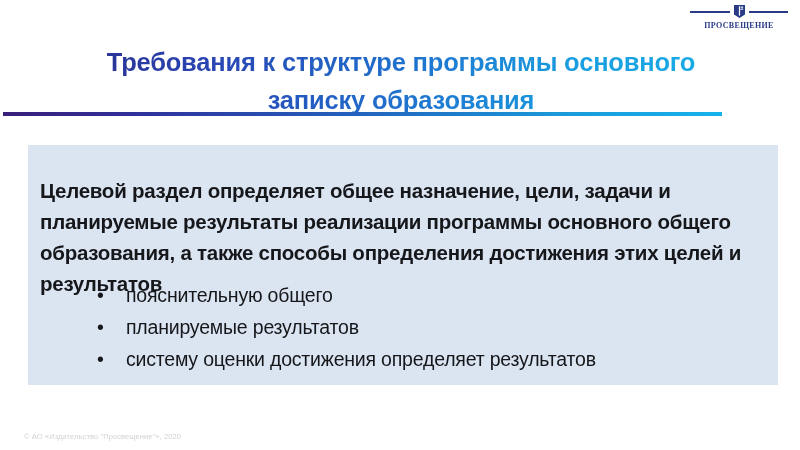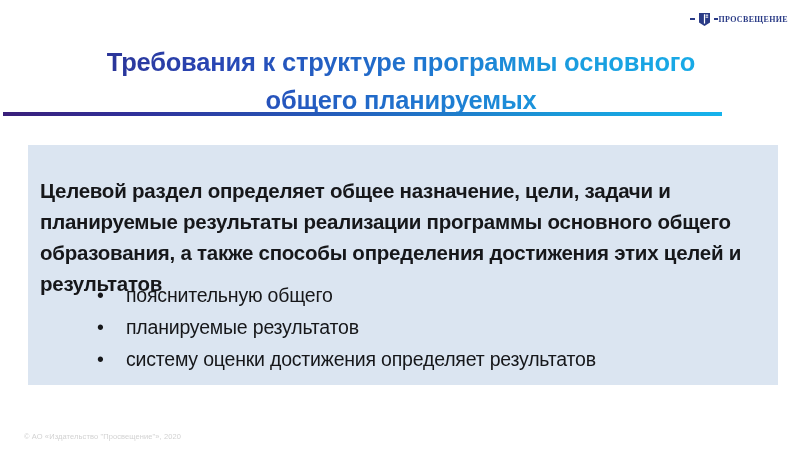--- a/index.html
+++ b/index.html
@@ -25,21 +25,21 @@
   }
 
   
   .logo {
     position: absolute;
     top: 4px;
     right: 12px;
     width: 98px;
     height: 30px;
     display: flex;
-    flex-direction: row;
+    flex-direction: column;
     align-items: center;
     justify-content: flex-start;
   }
   .logo-mark-row {
     display: flex;
     align-items: center;
     justify-content: center;
     width: 100%;
     height: 15px;
   }
@@ -186,21 +186,21 @@
           <rect x="5.9" y="2.2" width="1.2" height="9.4" fill="#ffffff"></rect>
           <rect x="7.6" y="2.6" width="2.6" height="1.1" fill="#ffffff"></rect>
           <rect x="7.6" y="4.6" width="2.6" height="1.1" fill="#ffffff"></rect>
         </svg>
       </span>
       <span class="logo-rule"></span>
     </div>
     <div class="logo-word">ПРОСВЕЩЕНИЕ</div>
   </div>
 
-  <h1 class="title">Требования к структуре программы основного общего планируемых</h1>
+  <h1 class="title">Требования к структуре программы основного записку образования</h1>
 
   <div class="divider"></div>
 
   <section class="panel">
     <p class="panel-paragraph">Целевой раздел определяет общее назначение, цели, задачи и планируемые результаты реализации программы основного общего образования, а также способы определения достижения этих целей и результатов</p>
 
     <ul class="bullet-list">
       <li class="bullet-item">
         <span class="dot">•</span>
         <span>пояснительную общего</span>

